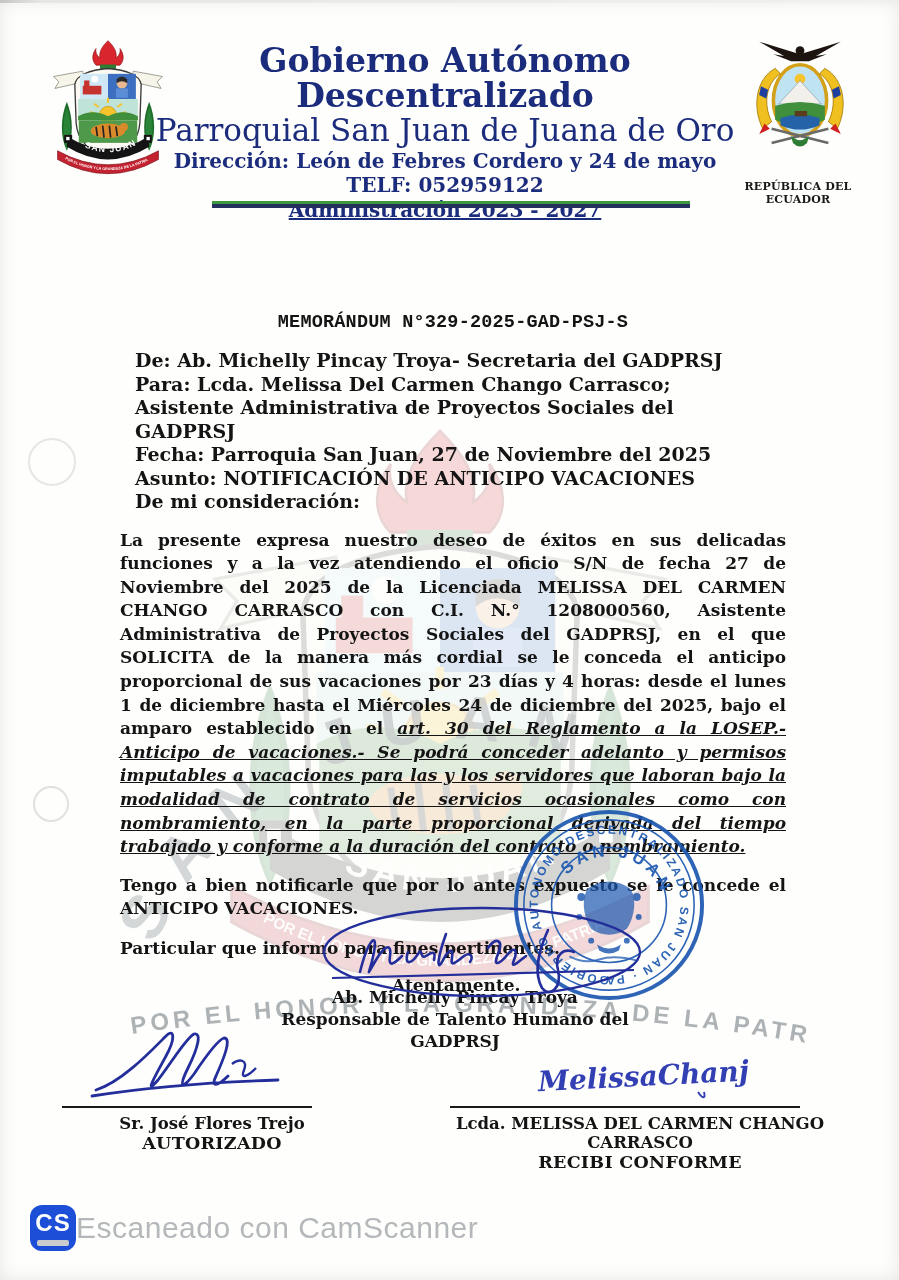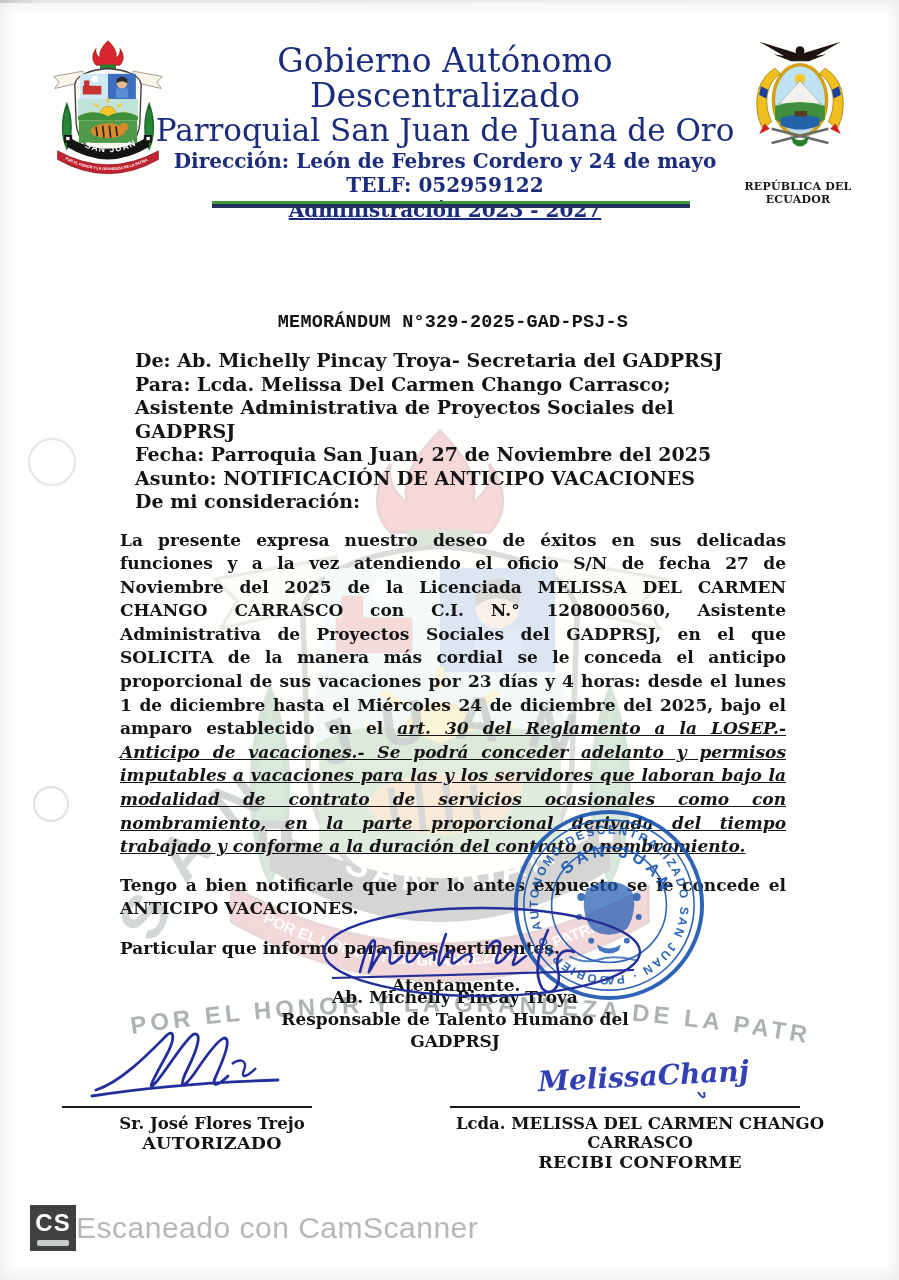--- a/index.html
+++ b/index.html
@@ -11,21 +11,21 @@
   }
   .edge-top{position:absolute;top:0;left:0;width:100%;height:3px;background:linear-gradient(90deg,#9a9a9a,#d8d8d8 40px,#eee);opacity:.5;}
 
   
   .doc-header{position:absolute;top:36px;left:0;width:899px;}
   .seal-left{position:absolute;left:32px;top:2px;width:152px;height:150px;}
   .seal-right{position:absolute;right:28px;top:0;width:142px;height:118px;}
   .ecuador-caption{position:absolute;right:22px;top:120px;width:158px;text-align:center;
     font-size:11px;font-weight:bold;color:#1a1a1a;letter-spacing:.2px;margin-top:24px;}
   .head-center{position:absolute;left:150px;top:8px;width:590px;text-align:center;color:#1c2c7c;}
-  .org1{font-size:33px;font-weight:normal;line-height:1.05;}
+  .org1{font-size:33px;font-weight:bold;line-height:1.05;}
   .org2{font-size:31px;font-weight:normal;line-height:1.15;}
   .h-sub{font-size:20px;font-weight:bold;line-height:1.22;}
   .h-admin{font-size:20px;font-weight:bold;text-decoration:underline;line-height:1.25;}
   .rule{position:absolute;left:212px;top:201px;width:478px;height:8px;}
   .rule .g{height:3px;background:#3f9a3f;}
   .rule .b{height:4px;background:#25305e;}
 
   
   .wm-seal{position:absolute;left:130px;top:420px;width:620px;height:620px;opacity:.17;z-index:0;pointer-events:none;}
   .wm-arcs{position:absolute;left:0;top:0;width:899px;height:1280px;z-index:0;pointer-events:none;}
@@ -53,21 +53,21 @@
   .sig-left{left:62px;top:1030px;width:300px;}
   .sig-right{left:450px;top:1052px;width:380px;}
   .sig-draw{display:block;margin:0 auto;}
   .sig-line{height:2px;background:#1a1a1a;margin:2px 0 6px 0;}
   .sig-name{font-size:16.5px;font-weight:bold;}
   .sig-role{font-size:17.5px;font-weight:bold;letter-spacing:.3px;}
 
   
   .footer{position:absolute;left:30px;top:1198px;width:840px;height:60px;z-index:2;
     font-family:"Liberation Sans", sans-serif;display:flex;align-items:center;}
-  .cs-badge{width:46px;height:46px;border-radius:0;background:#404040;position:relative;flex:0 0 auto;}
+  .cs-badge{width:46px;height:46px;border-radius:12px;background:#1d4ed8;position:relative;flex:0 0 auto;}
   .cs-badge .cs-txt{position:absolute;top:4px;left:0;width:100%;text-align:center;
     color:#fff;font-weight:bold;font-size:24px;letter-spacing:1px;}
   .cs-badge .cs-bar{position:absolute;bottom:5px;left:7px;width:32px;height:6px;background:#c9cccd;border-radius:2px;}
   .cs-text{font-size:30px;color:#b5b8ba;letter-spacing:.5px;}
 </style>
 </head>
 <body>
 
 <div class="page">
   <div class="edge-top"></div>

